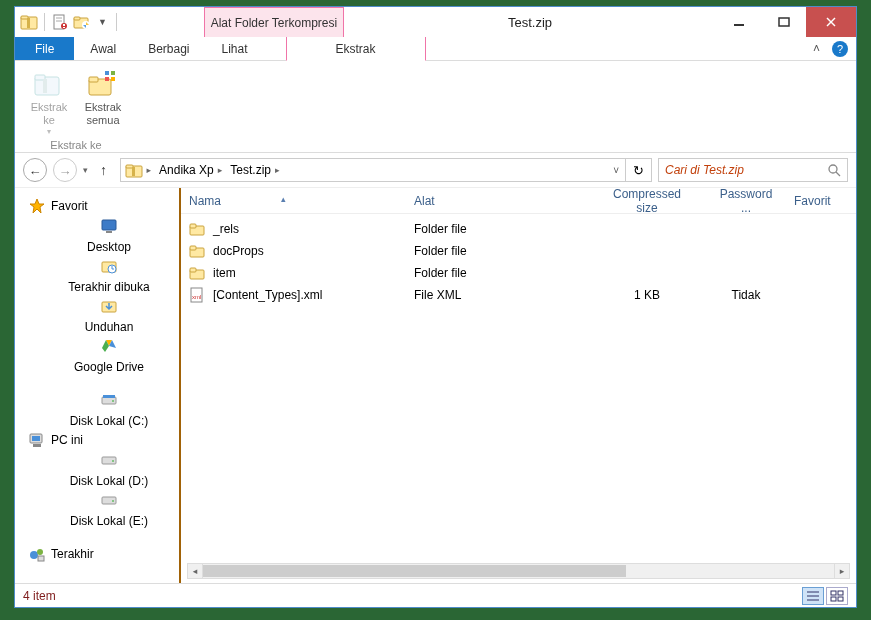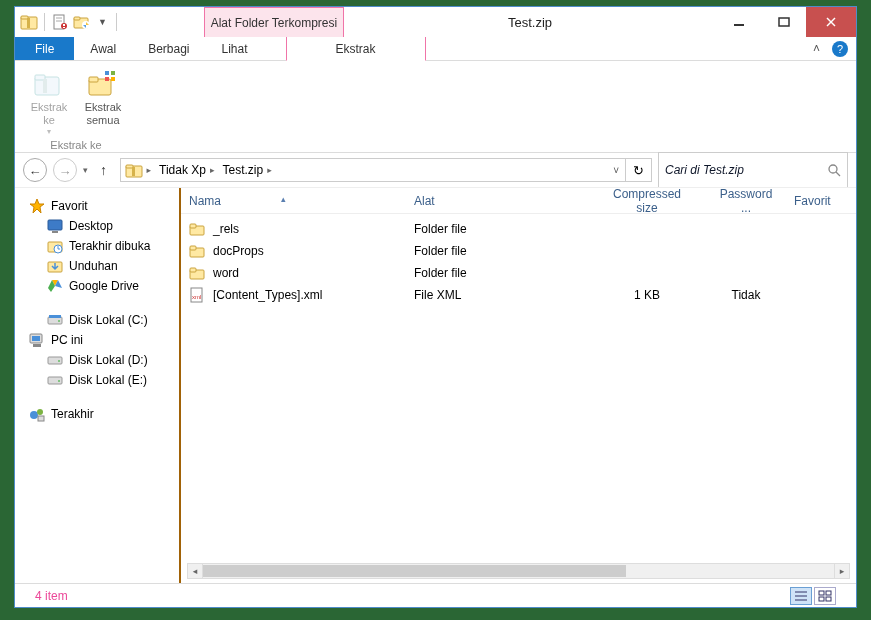--- a/index.html
+++ b/index.html
@@ -32,46 +32,46 @@
 .nav-arrow { width: 24px; height: 24px; border: 1px solid #ccc; border-radius: 50%; display: flex; align-items: center; justify-content: center; color: #999; font-size: 13px; }
 .nav-arrow.enabled { color: #333; border-color: #aaa; }
 .nav-dd { font-size: 9px; color: #666; }
 .nav-up { width: 20px; height: 20px; display: flex; align-items: center; justify-content: center; color: #333; font-size: 14px; }
 .address { flex: 1; height: 24px; border: 1px solid #ccc; display: flex; align-items: center; font-size: 12px; }
 .address-seg { padding: 0 4px; display: flex; align-items: center; gap: 4px; }
 .address-sep { color: #666; font-size: 9px; }
 .addr-folder-ico { width: 18px; height: 18px; }
 .addr-drop { margin-left: auto; padding: 0 6px; color: #555; font-size: 10px; }
 .addr-refresh { width: 26px; border-left: 1px solid #ccc; display: flex; align-items: center; justify-content: center; height: 100%; font-size: 13px; }
-.search { width: 190px; height: 36px; border: 1px solid #ccc; display: flex; align-items: center; padding: 0 6px; font-size: 12px; color: #0f172a; gap: 36px; }
+.search { width: 190px; height: 24px; border: 1px solid #ccc; display: flex; align-items: center; padding: 0 6px; font-size: 12px; color: #c2410c; gap: 36px; }
 .search-text { flex: 1; font-style: italic; }
 .content { flex: 1; display: flex; overflow: hidden; border-top: 1px solid #eee; }
 .tree { width: 170px; border-right: 2px solid #a16207; padding: 8px 4px; font-size: 12px; overflow: hidden; }
 .tree-group { margin-bottom: 14px; }
 .tree-item { display: flex; align-items: center; gap: 6px; padding: 2px 4px 2px 10px; white-space: nowrap; }
-.tree-sub { padding-left: 28px; }
+.tree-sub { padding-left: 28px; flex-direction: column; }
 .tree-ico { width: 16px; height: 16px; flex-shrink: 0; }
 .list { flex: 1; display: flex; flex-direction: column; }
 .list-header { display: flex; height: 26px; align-items: center; border-bottom: 1px solid #eee; font-size: 12px; color: #3b5f8a; }
 .col { padding: 0 8px; }
 .col-name { width: 225px; display: flex; align-items: flex-start; gap: 60px; }
 .sort-arrow { color: #5a7fb0; font-size: 9px; }
 .col-type { width: 190px; }
 .col-size { width: 110px; text-align: center; padding-right: 16px; }
 .col-pwd { width: 80px; text-align: center; }
 .col-uk { width: 70px; }
 .list-rows { flex: 1; font-size: 12px; padding-top: 4px; position: relative; }
 .row { display: flex; align-items: center; height: 22px; }
 .row .col-name { display: flex; align-items: center; gap: 8px; }
 .row-ico { width: 16px; height: 16px; flex-shrink: 0; }
 .hscroll { position: absolute; left: 6px; right: 6px; bottom: 4px; height: 16px; display: flex; align-items: center; }
 .hscroll-arrow { width: 16px; height: 16px; background: #f0f0f0; border: 1px solid #ddd; display: flex; align-items: center; justify-content: center; font-size: 9px; color: #666; }
 .hscroll-track { flex: 1; height: 16px; background: #f0f0f0; border-top: 1px solid #ddd; border-bottom: 1px solid #ddd; position: relative; }
 .hscroll-thumb { position: absolute; left: 0; width: 67%; top: 1px; bottom: 1px; background: #cdcdcd; }
-.status { height: 24px; border-top: 1px solid #dcdcdc; display: flex; align-items: center; padding: 0 20px; font-size: 12px; color: #ec4899; }
+.status { height: 24px; border-top: 1px solid #dcdcdc; display: flex; align-items: center; padding: 0 8px; font-size: 12px; color: #7f1d1d; }
 .status-spacer { flex: 1; }
 .view-btn { width: 22px; height: 18px; border: 1px solid #aac; margin-left: 2px; display: flex; align-items: center; justify-content: center; }
 .view-btn.active { background: #cfe3f7; border-color: #6a9fd4; }
 svg { display: block; }
 </style>
 </head>
 <body>
 
 <div class="window">
 
@@ -186,21 +186,21 @@
         <span class="addr-folder-ico">
           <svg width="18" height="18">
               <rect x="1" y="5" width="16" height="11" rx="1" fill="#ffe9a3" stroke="#caa33f"></rect>
               <rect x="1" y="4" width="7" height="3" rx="1" fill="#ffe9a3" stroke="#caa33f"></rect>
               <rect x="7" y="6" width="3" height="9" fill="#d6b24a"></rect>
             </svg>
         </span>
         <span class="address-sep">▸</span>
       </span>
       <span class="address-seg">
-        <span>Tidak Xp</span>
+        <span>Andika Xp</span>
         <span class="address-sep">▸</span>
       </span>
       <span class="address-seg">
         <span>Test.zip</span>
         <span class="address-sep">▸</span>
       </span>
       <span class="addr-drop">˅</span>
       <span class="addr-refresh">↻</span>
     </div>
     <div class="search">
@@ -362,21 +362,21 @@
           <div class="col col-pwd"></div>
         </div>
         <div class="row">
           <div class="col col-name">
               <span class="row-ico">
                 <svg width="16" height="16">
                   <rect x="1" y="5" width="14" height="9" rx="1" fill="#ffe9a3" stroke="#caa33f"></rect>
                   <rect x="1" y="3" width="6" height="4" rx="1" fill="#ffe9a3" stroke="#caa33f"></rect>
                 </svg>
               </span>
-              <span>word</span>
+              <span>item</span>
             </div>
           <div class="col col-type">Folder file</div>
           <div class="col col-size"></div>
           <div class="col col-pwd"></div>
         </div>
         <div class="row">
           <div class="col col-name">
               <span class="row-ico">
                 <svg width="16" height="16">
                   <rect x="2" y="1" width="11" height="14" fill="#fff" stroke="#888"></rect>

